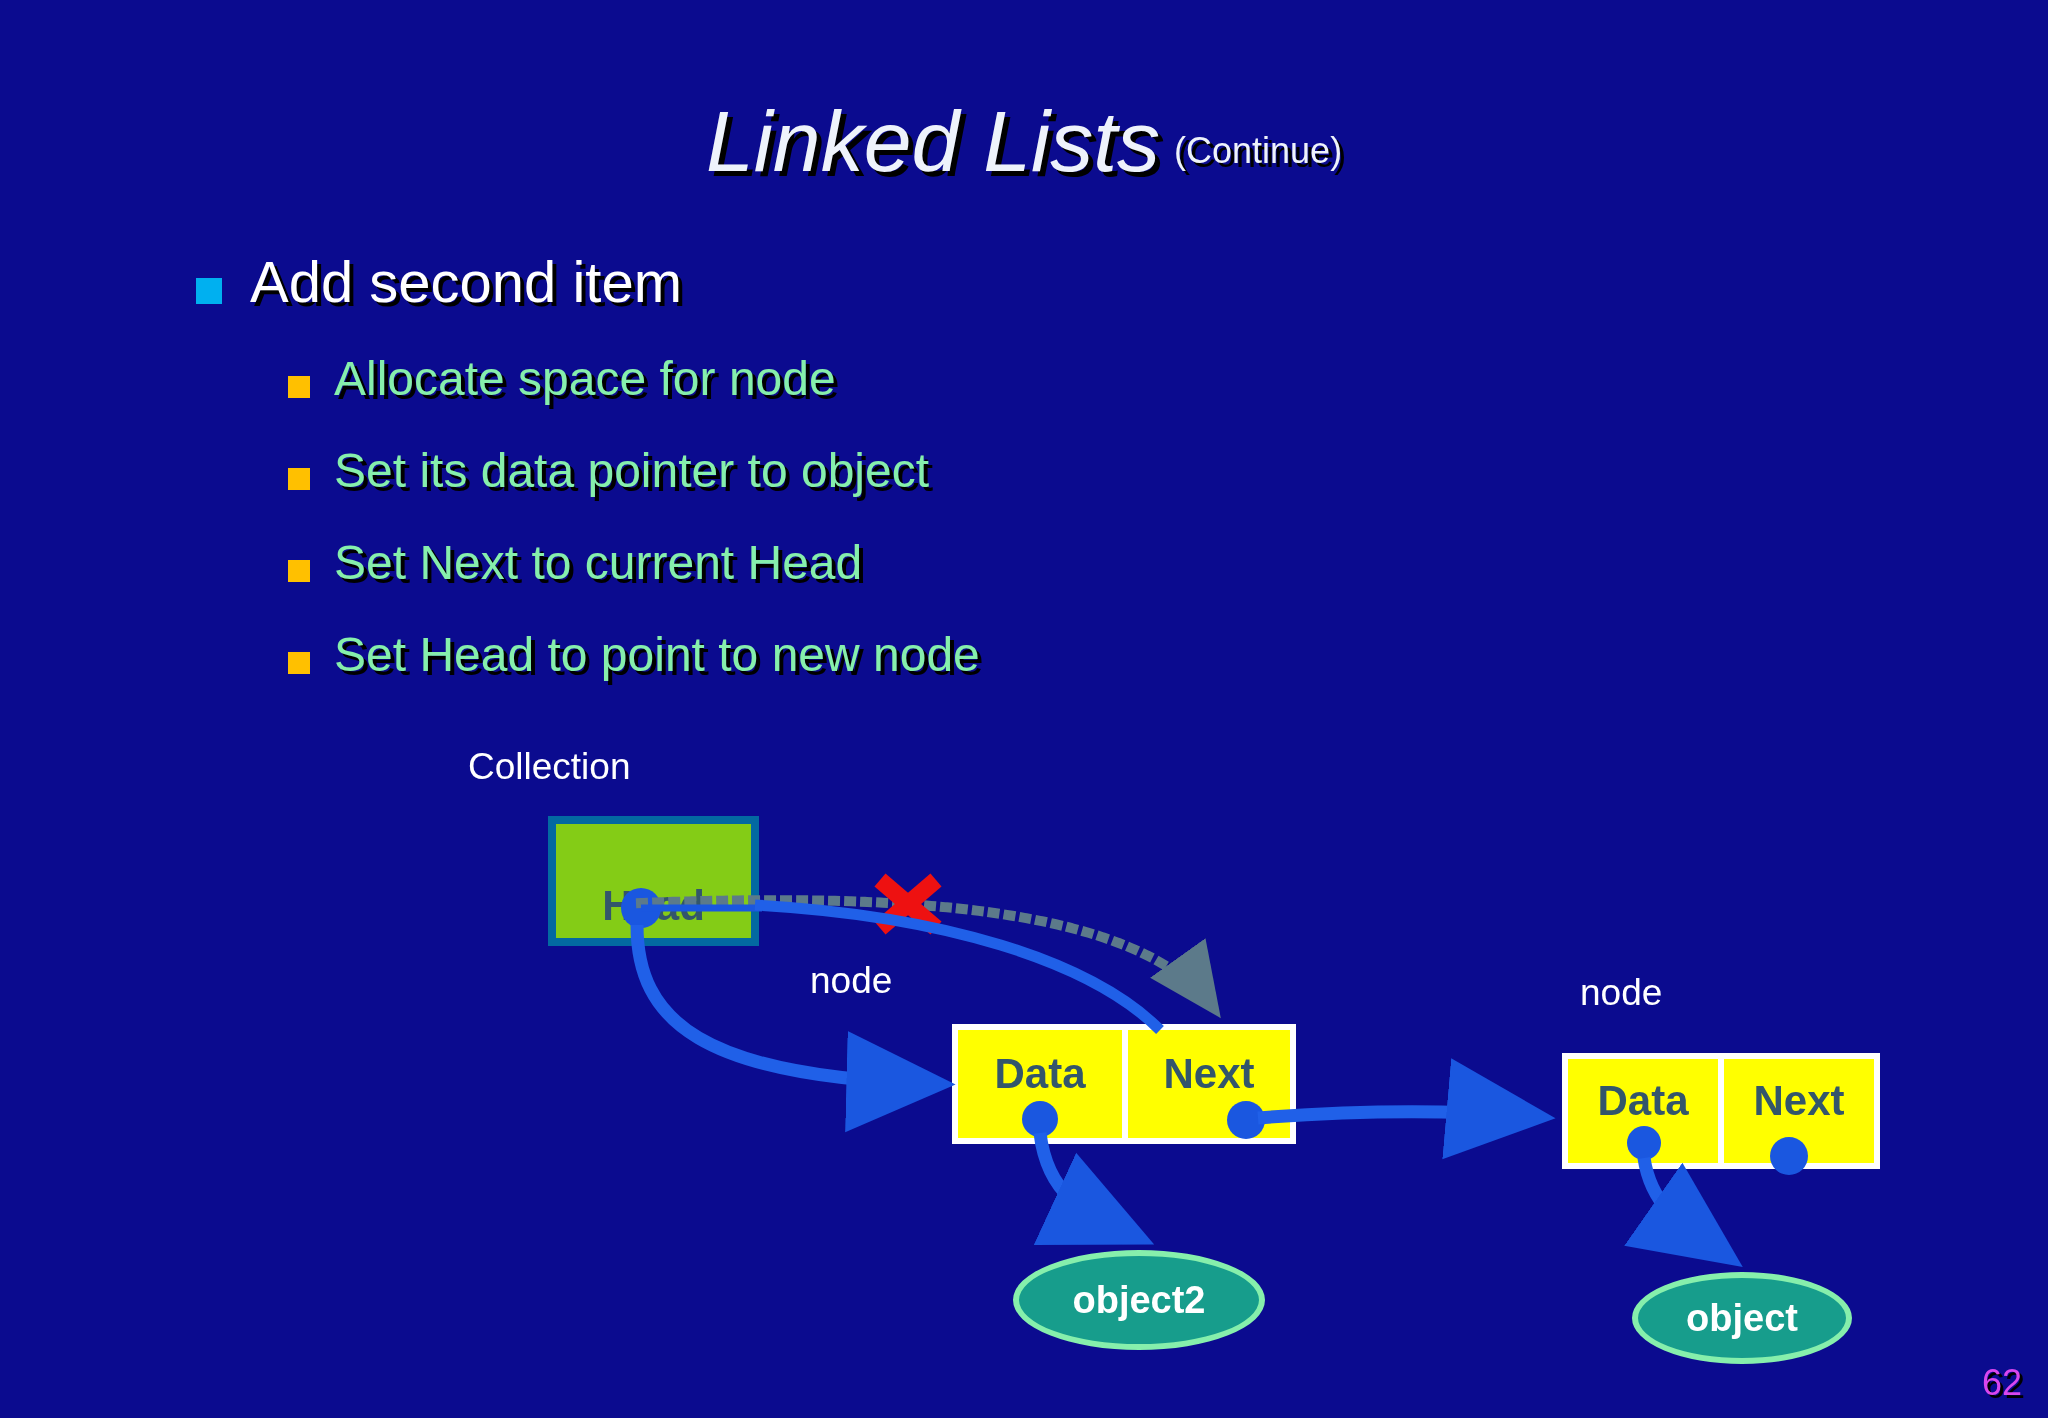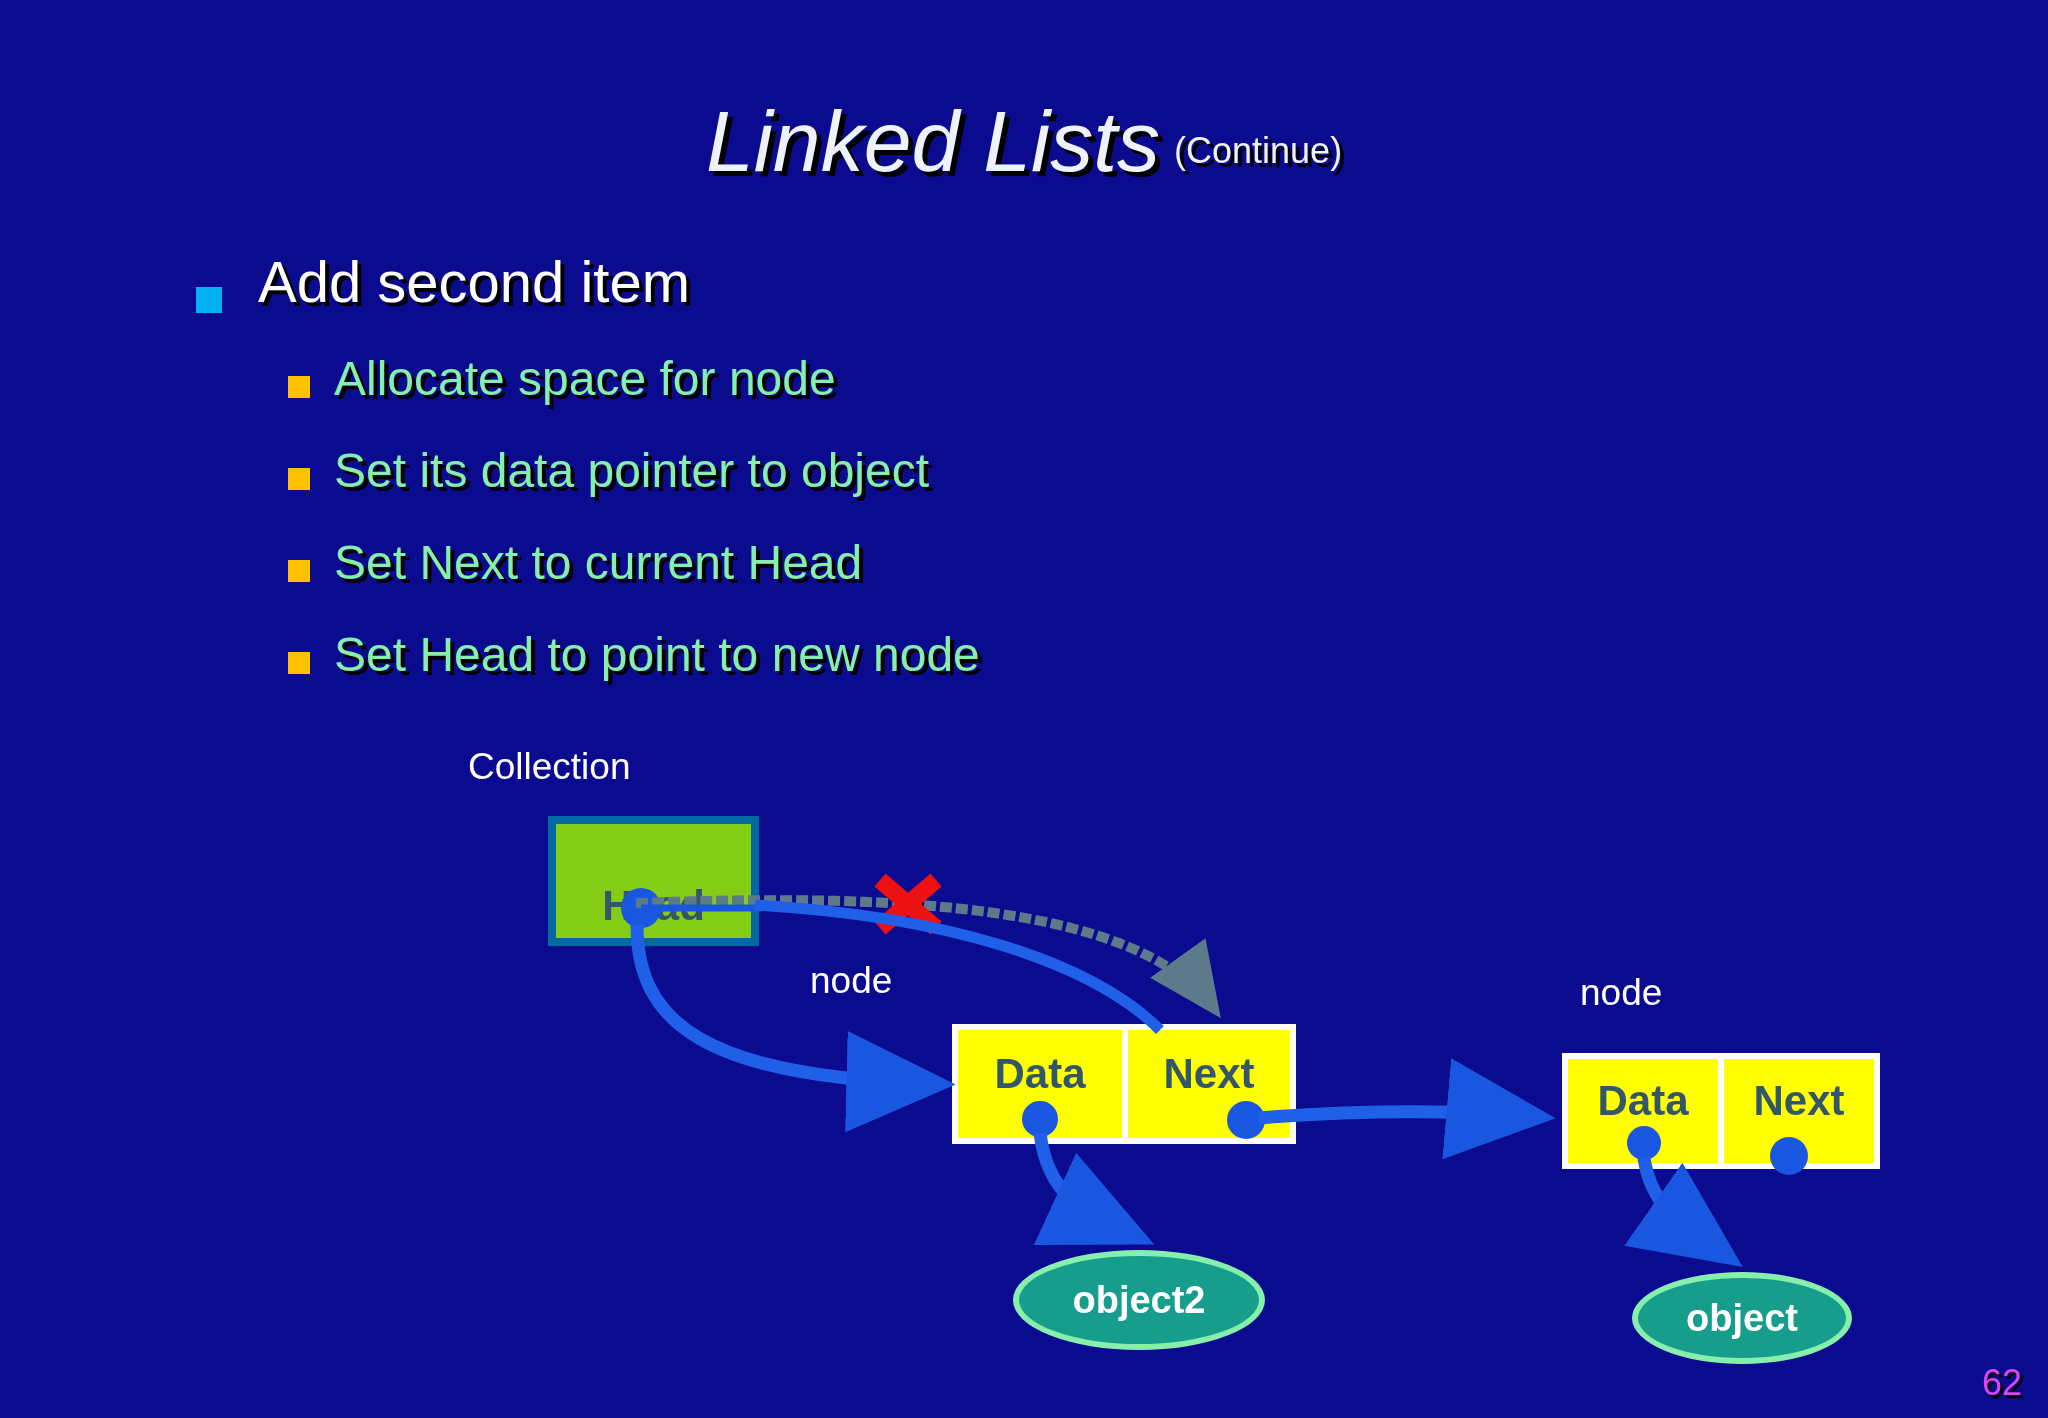--- a/index.html
+++ b/index.html
@@ -41,23 +41,22 @@
     position: relative;
     top: -8px;
     margin-left: 14px;
   }
 
   
   .bullet-l1 {
     position: absolute;
     left: 196px;
     display: flex;
-    align-items: flex-end;
-    white-space: nowrap;
-    gap: 8px;
+    align-items: flex-start;
+    white-space: nowrap;
   }
   .bullet-l1 .sq {
     width: 26px;
     height: 26px;
     background: #00b0f0;
     margin-top: 26px;
     margin-right: 28px;
     flex: 0 0 auto;
   }
   .bullet-l1 .txt {

